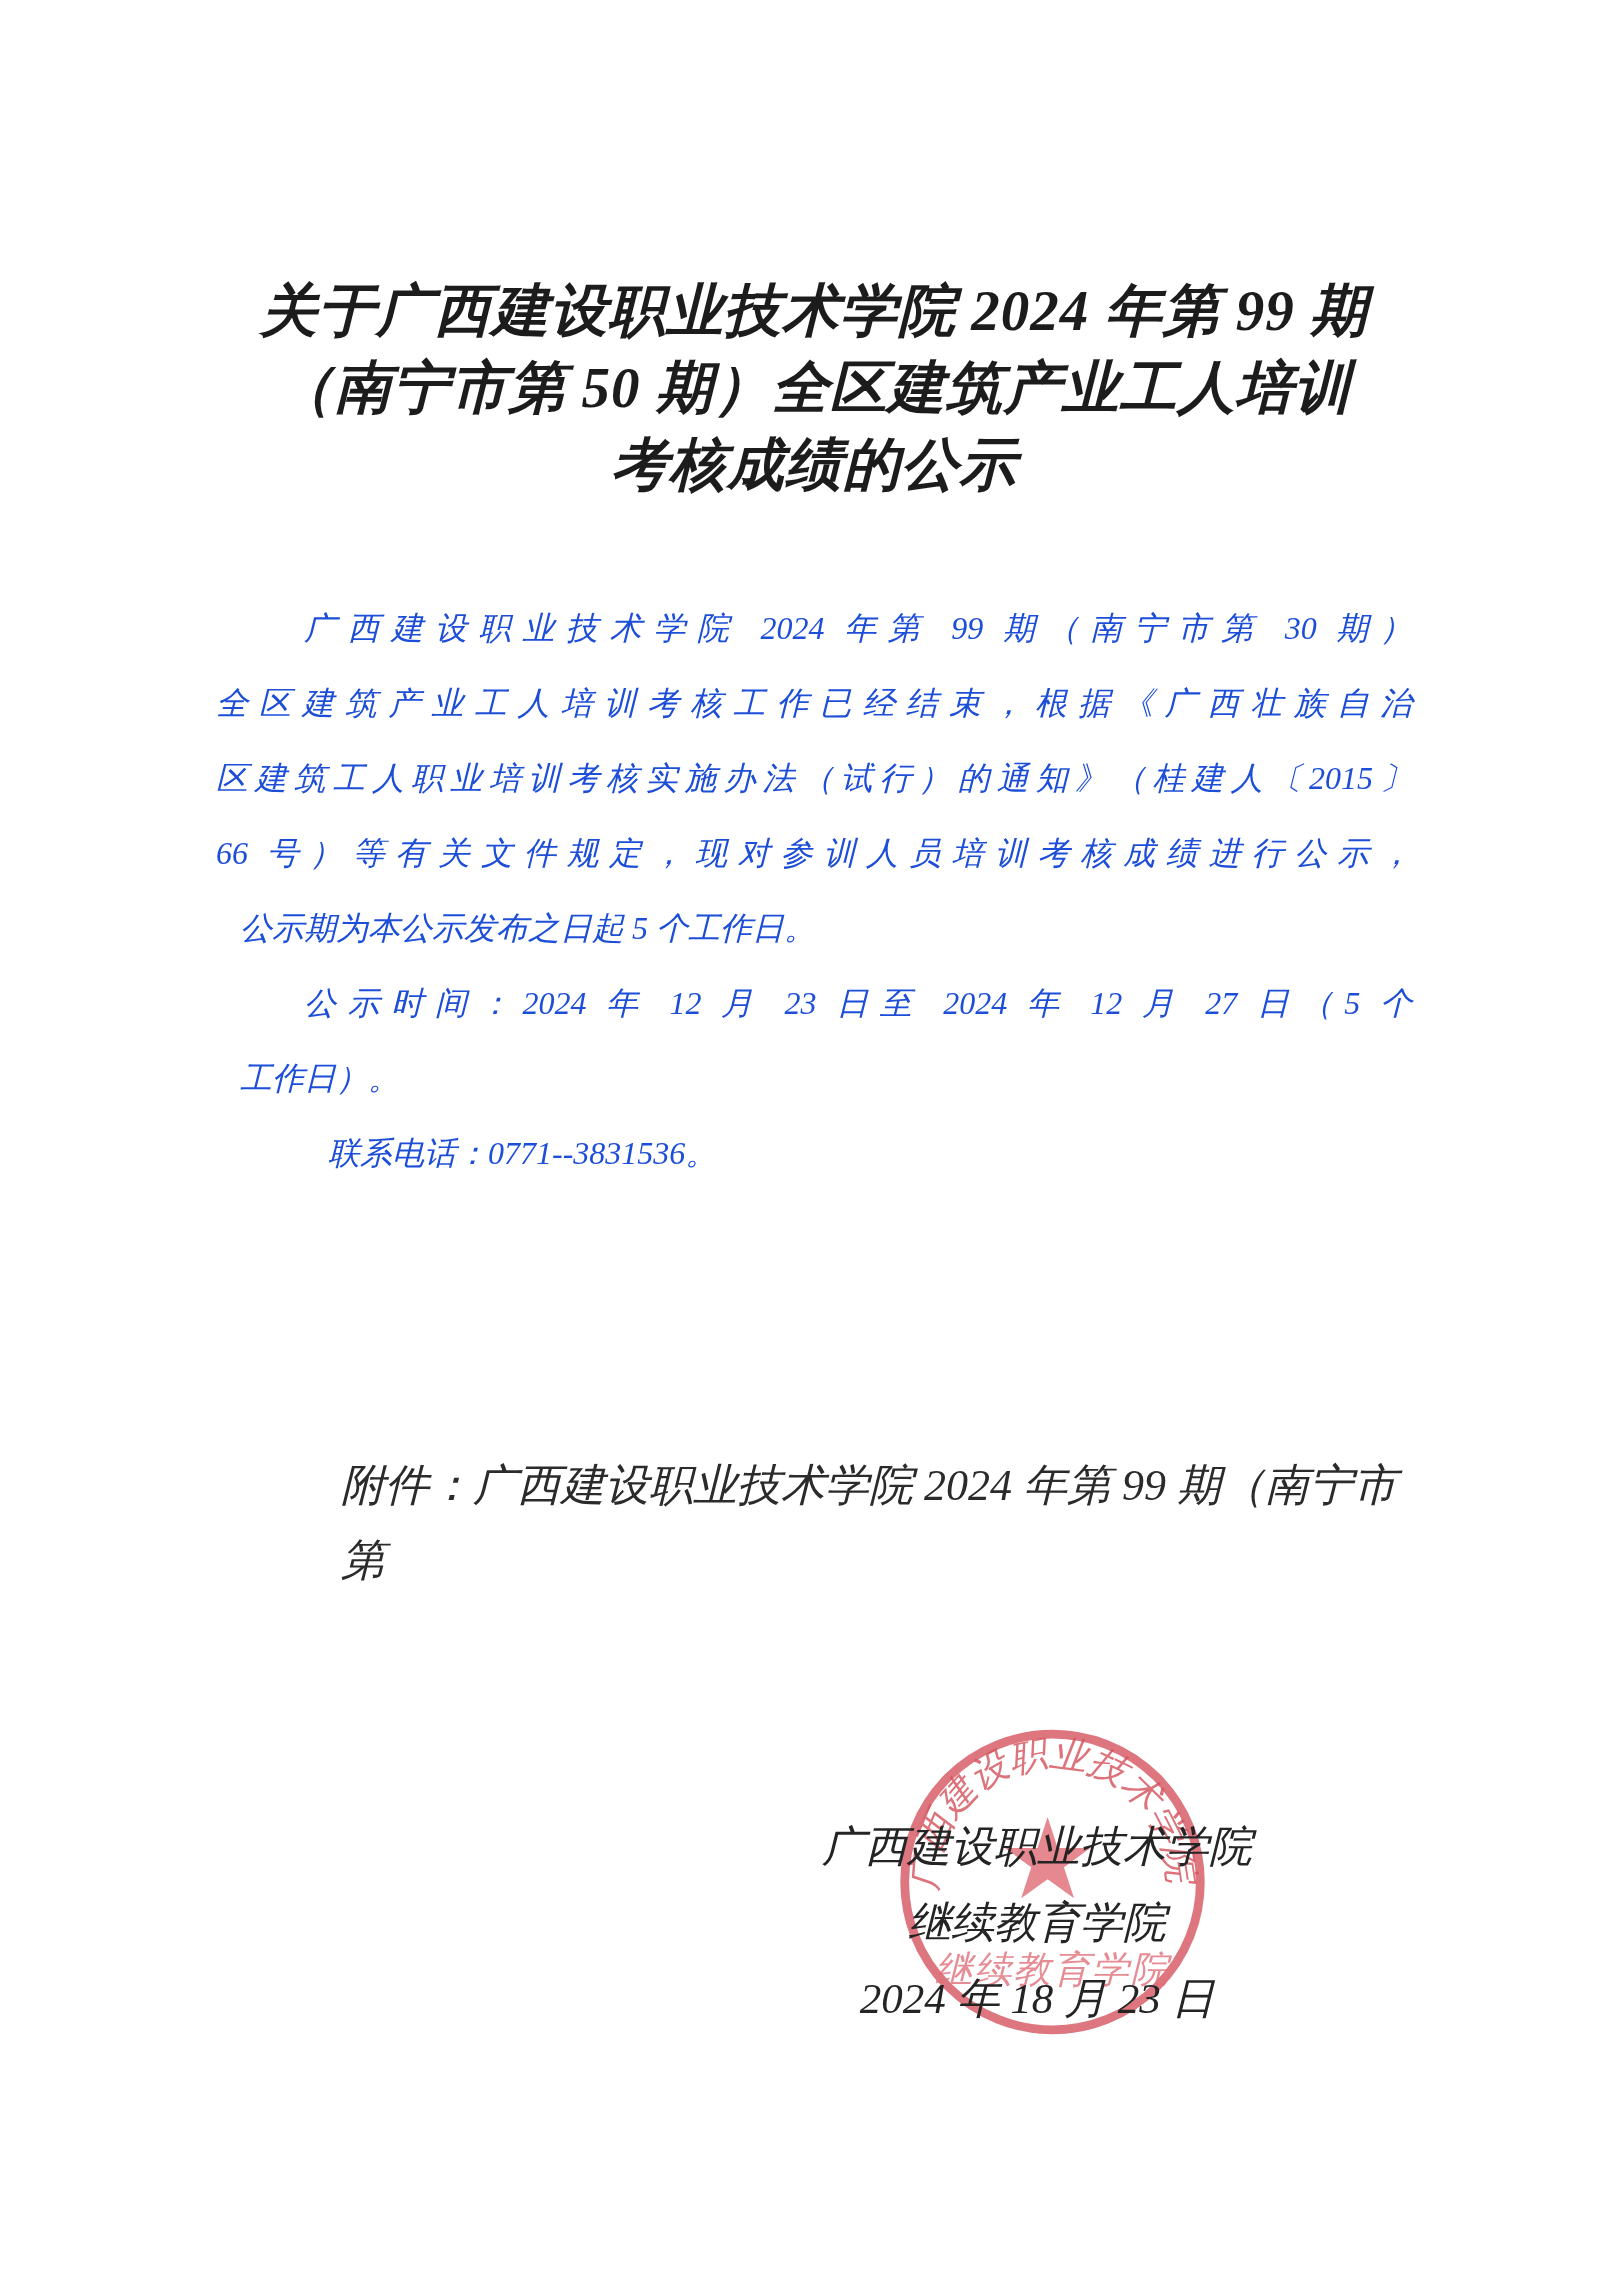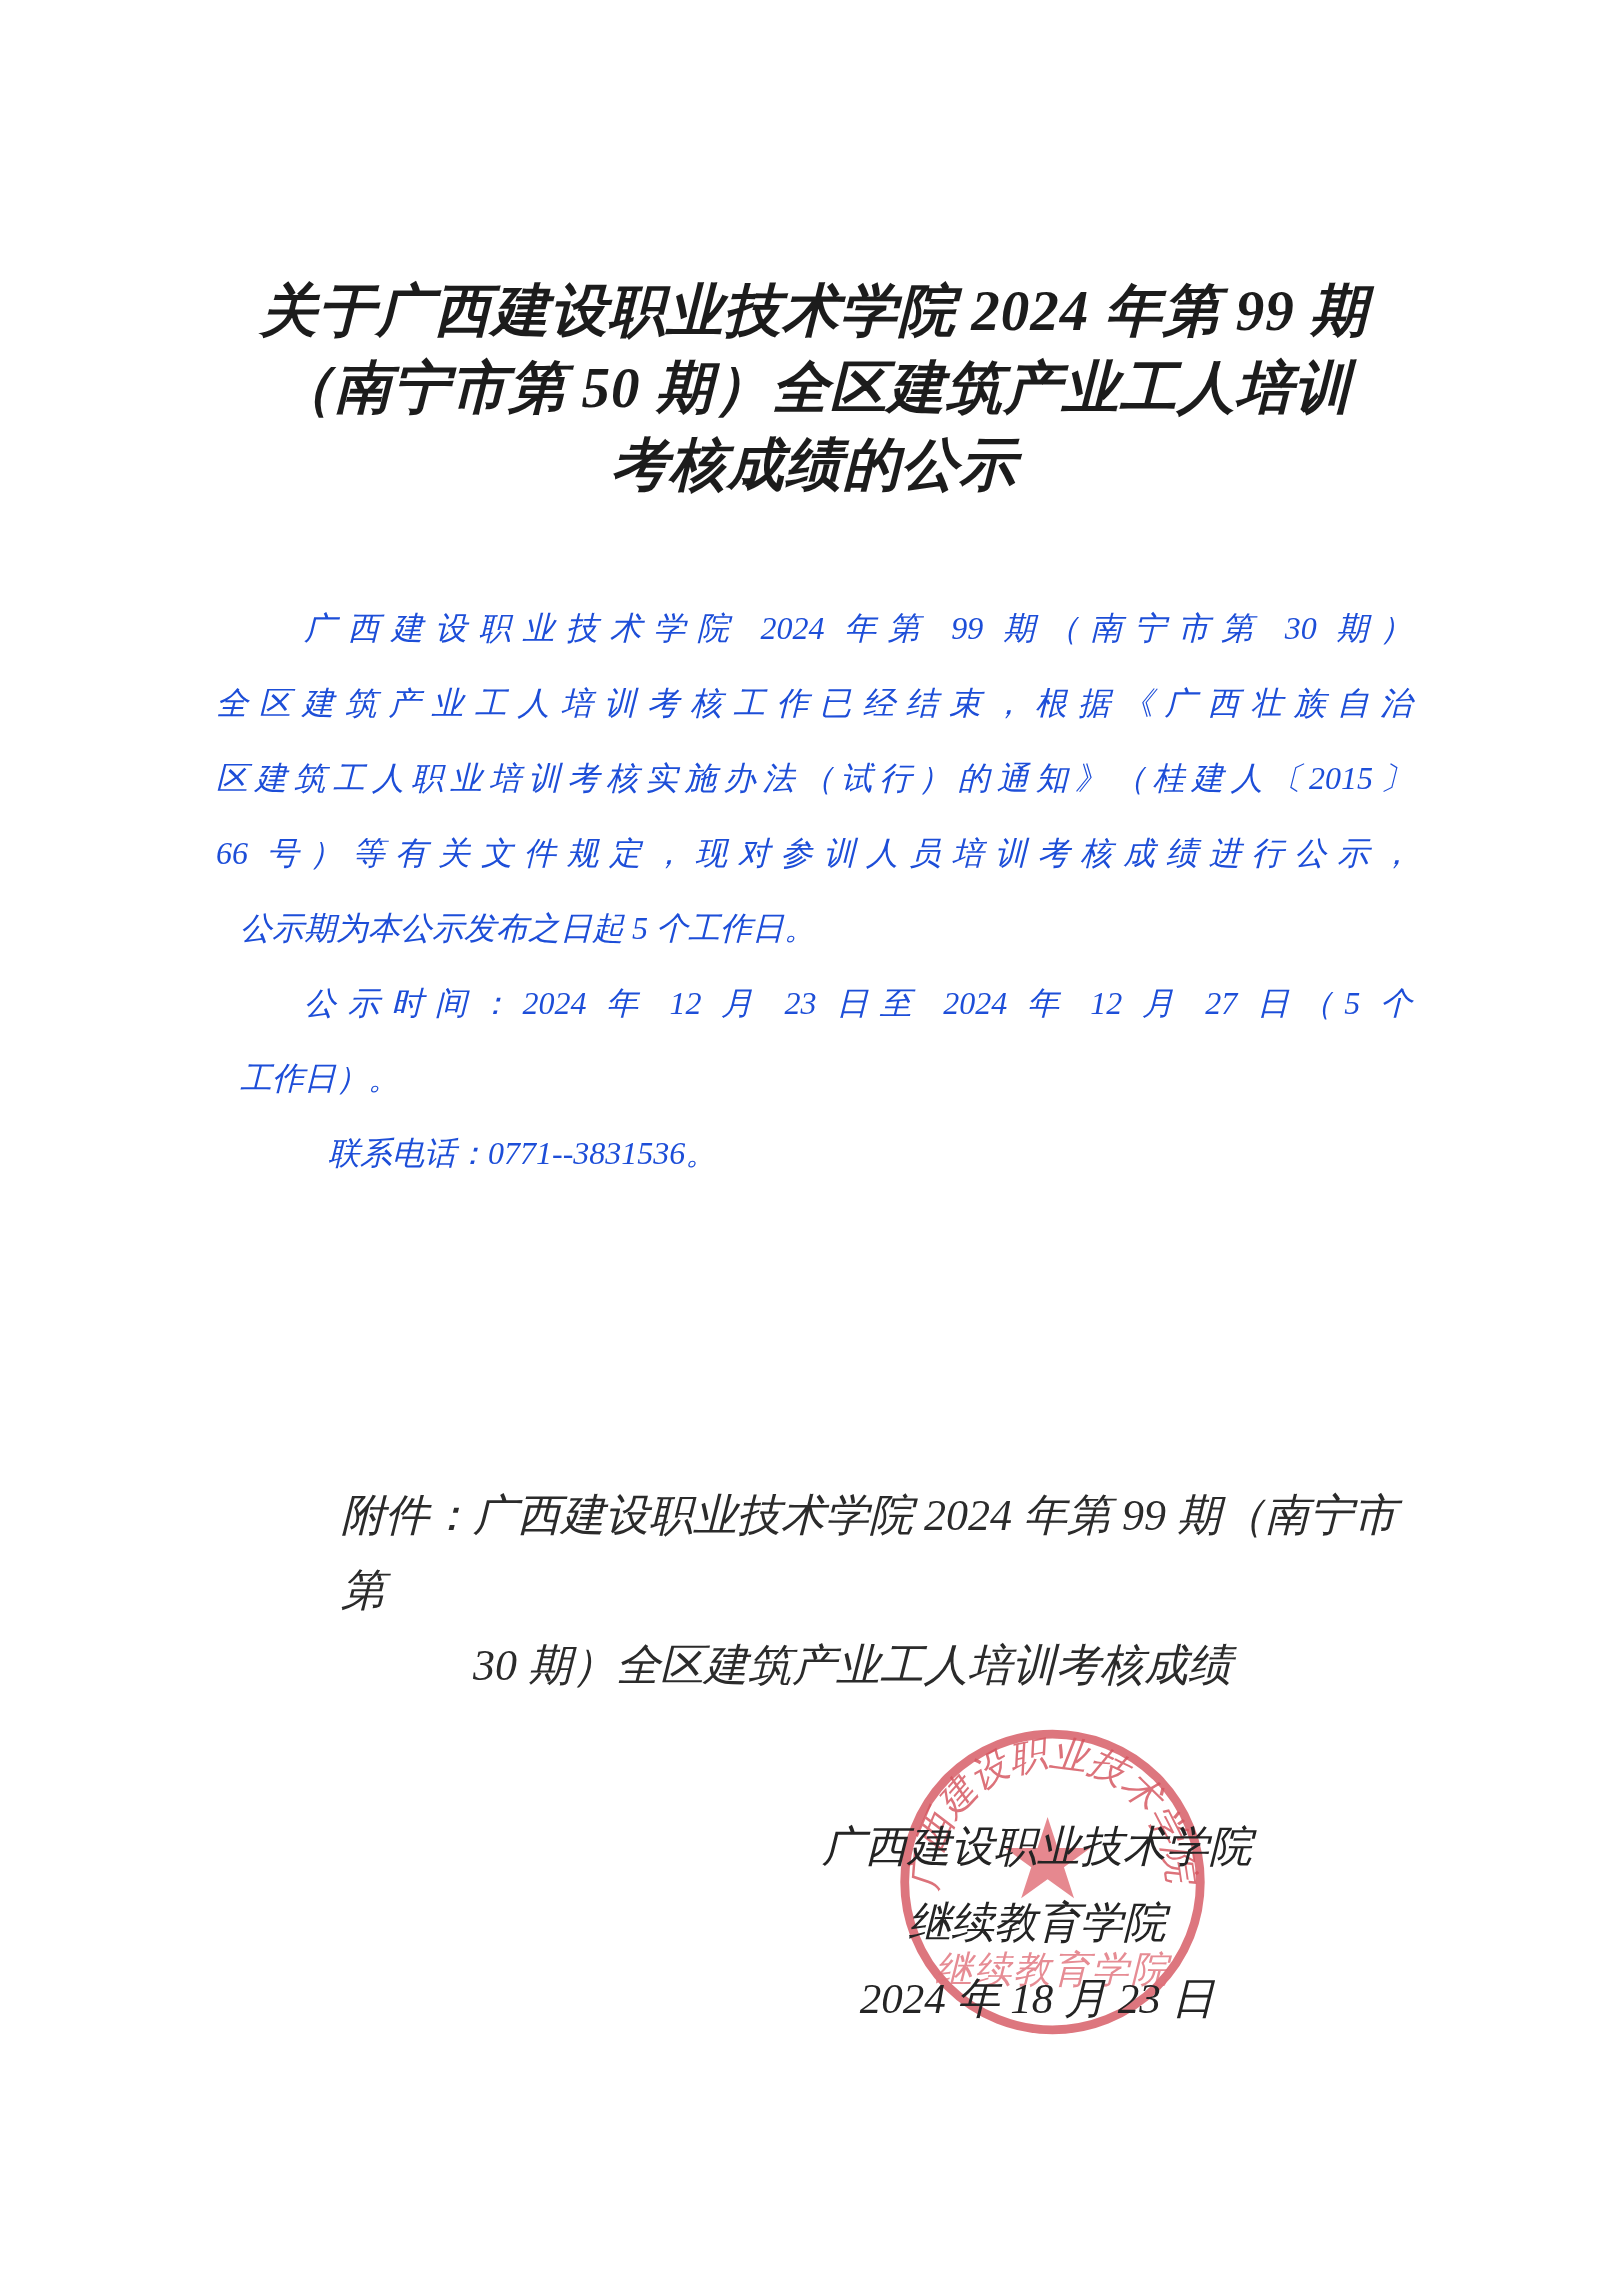--- a/index.html
+++ b/index.html
@@ -29,21 +29,21 @@
   .bline {
     line-height:75px;
     text-align:justify;
     text-align-last:justify;
     white-space:nowrap;
   }
   .bline.first { padding-left:88px; }
   .bline.last  { text-align-last:left; white-space:normal;margin-left:24px; }
   
   .attachment {
-    position:absolute; top:1478px; left:216px; width:1196px;
+    position:absolute; top:1448px; left:216px; width:1196px;
     font-size:44px; color:#2b2b2b;
   }
   .aline { line-height:75px; }
   .aline.a1 { padding-left:125px; }
   .aline.a2 { padding-left:257px; }
   
   .seal {
     position:absolute; left:891px; top:1720px;
     width:323px; height:323px;
     z-index:1;
@@ -80,21 +80,20 @@
       <div class="bline first">公示时间：2024 年 12 月 23 日至 2024 年 12 月 27 日（5 个</div>
       <div class="bline last">工作日）。</div>
     </div>
     <div class="para">
       <div class="bline first last">联系电话：0771--3831536。</div>
     </div>
   </div>
 
   <div class="attachment">
     <div class="aline a1">附件：广西建设职业技术学院 2024 年第 99 期（南宁市第</div>
-    <div class="aline a2">30 期）全区建筑产业工人培训考核成绩</div>
   </div>
 
   <svg class="seal" viewBox="0 0 330 330">
     <defs>
       <path id="ringArc" d="M 47.4 175.3 A 118 118 0 1 1 282.6 175.3" fill="none"></path>
     </defs>
     <circle cx="165" cy="165.5" r="151" fill="none" stroke="#d5545e" stroke-width="9" opacity="0.8"></circle>
     <path d="M160,99 L170.3,130.8 L203.7,130.8 L176.7,150.4 L187,182.2 L160,162.6 L133,182.2 L143.3,150.4 L116.3,130.8 L149.7,130.8 Z" fill="#dc5a64" opacity="0.72"></path>
     <text font-size="38" fill="#d5545e" opacity="0.82" font-family="Liberation Serif, DejaVu Serif, serif">
       <textPath href="#ringArc" startOffset="0" textLength="382" lengthAdjust="spacingAndGlyphs">广西建设职业技术学院</textPath>

